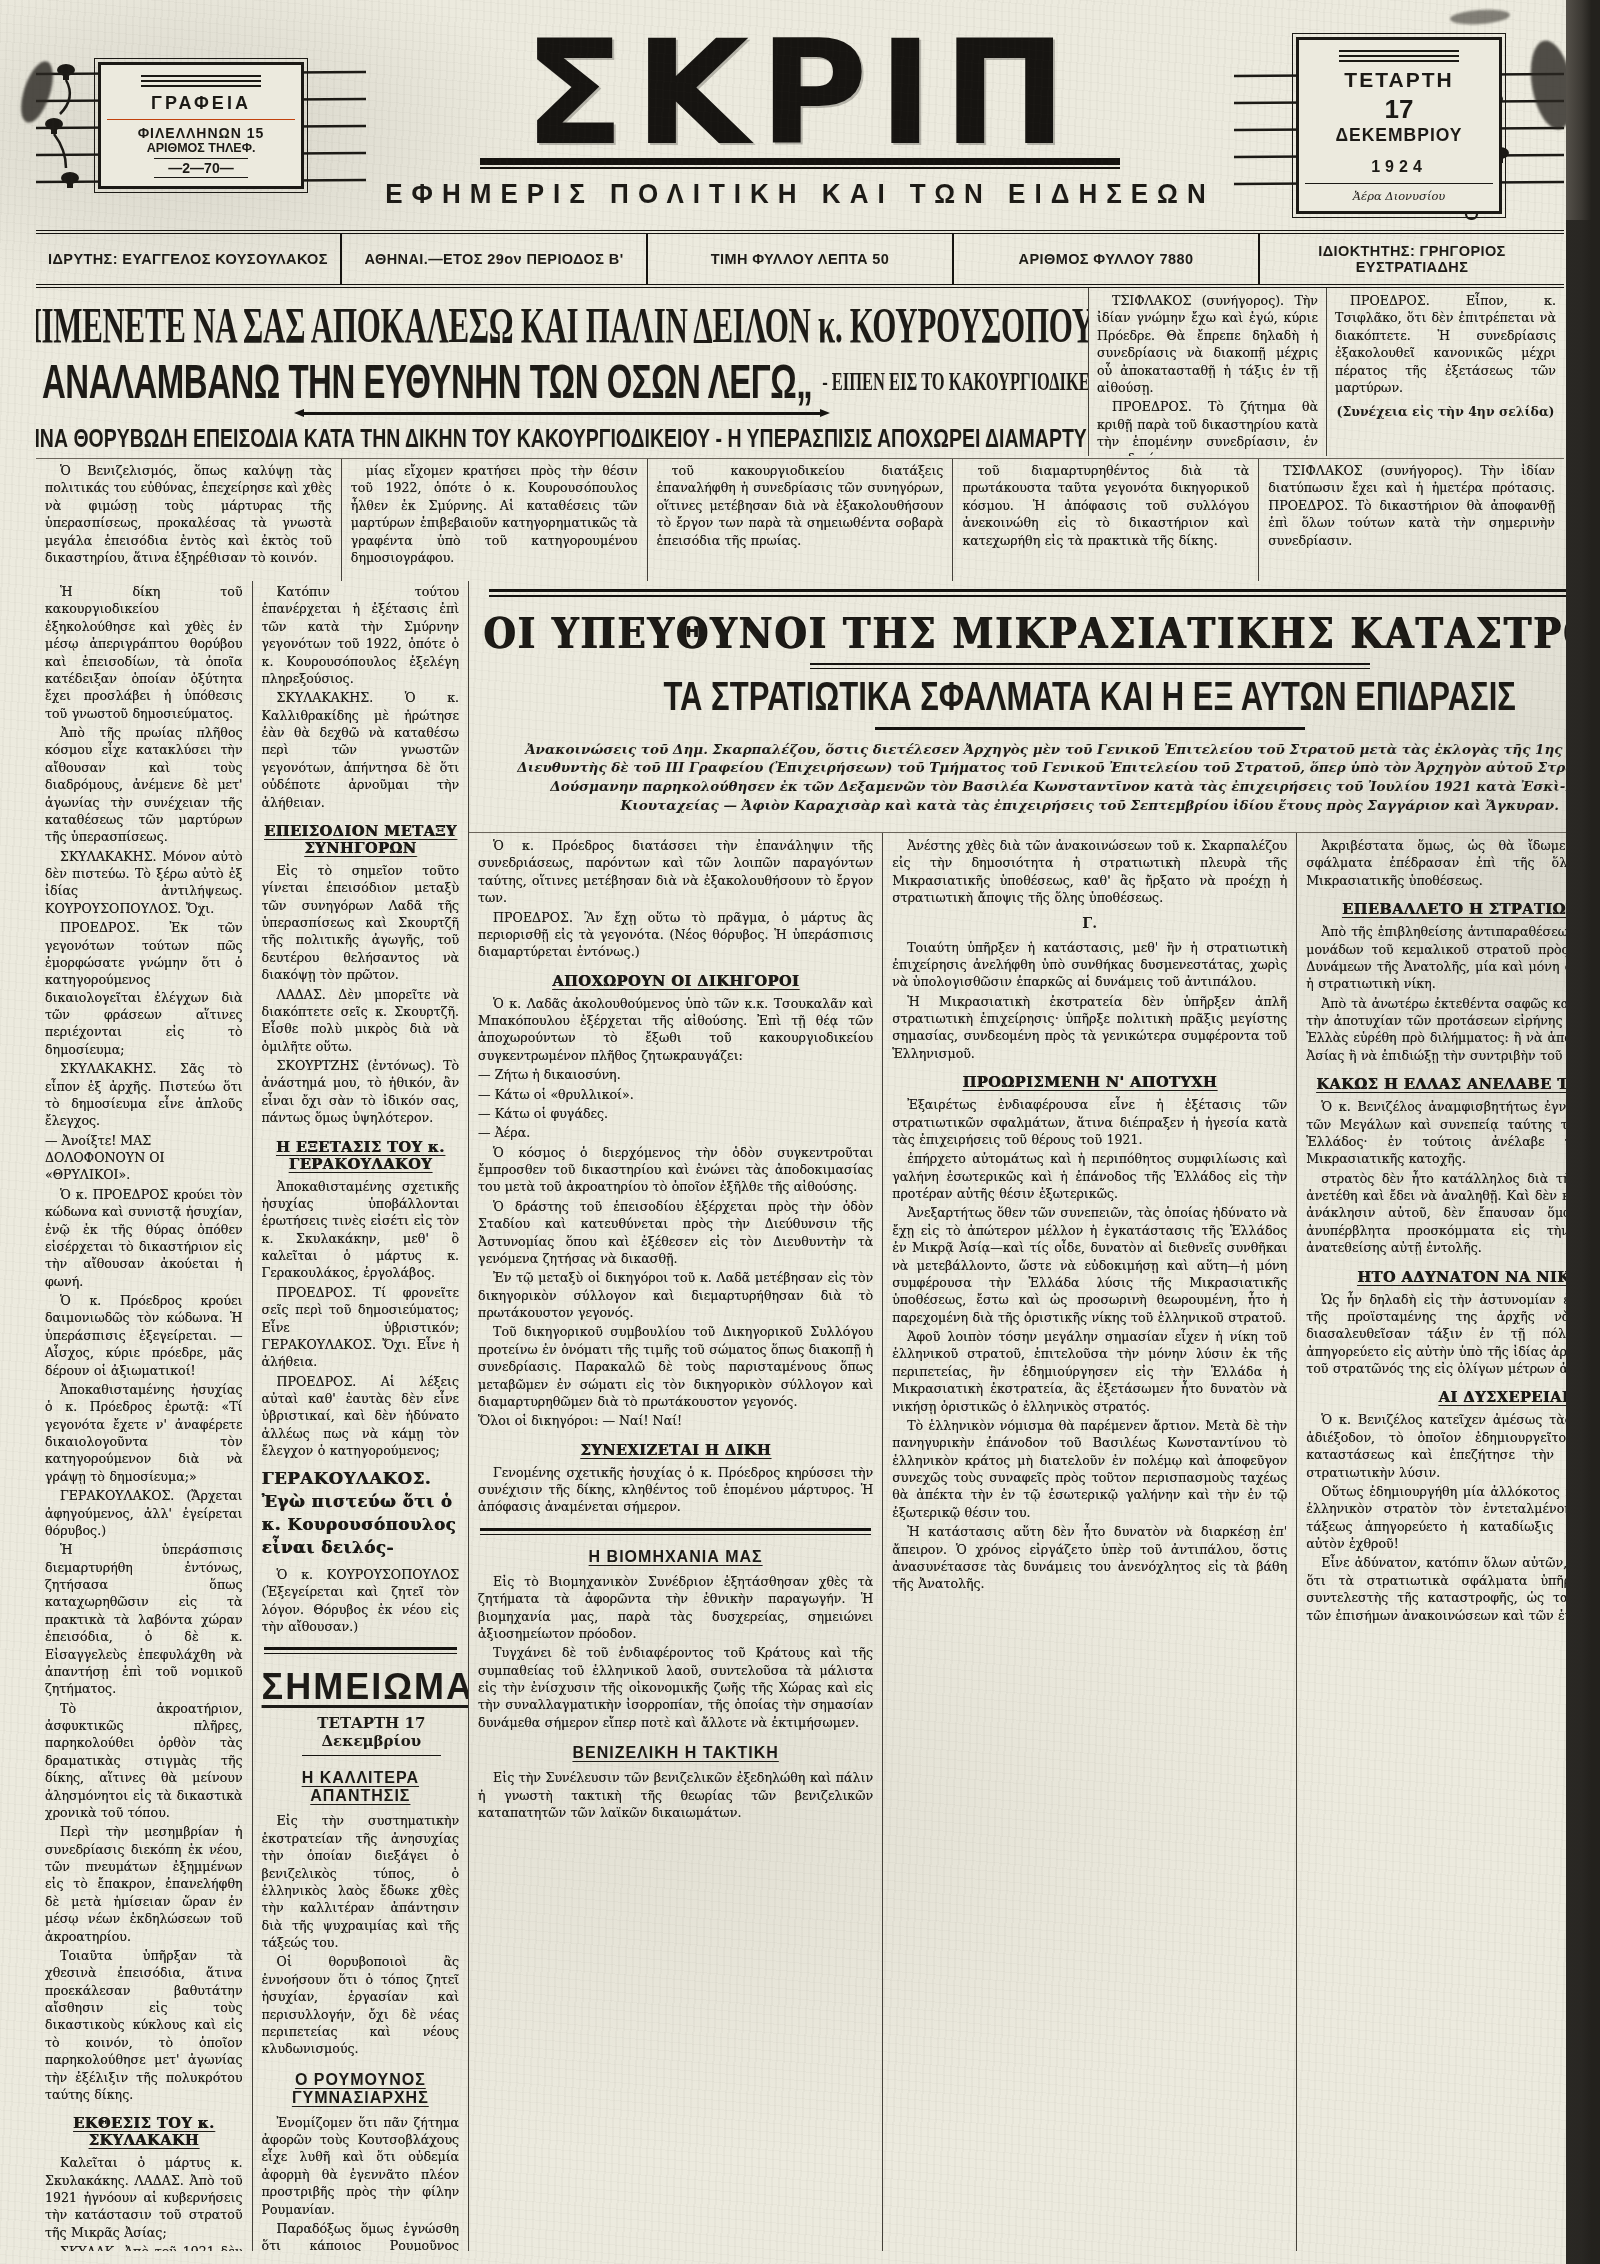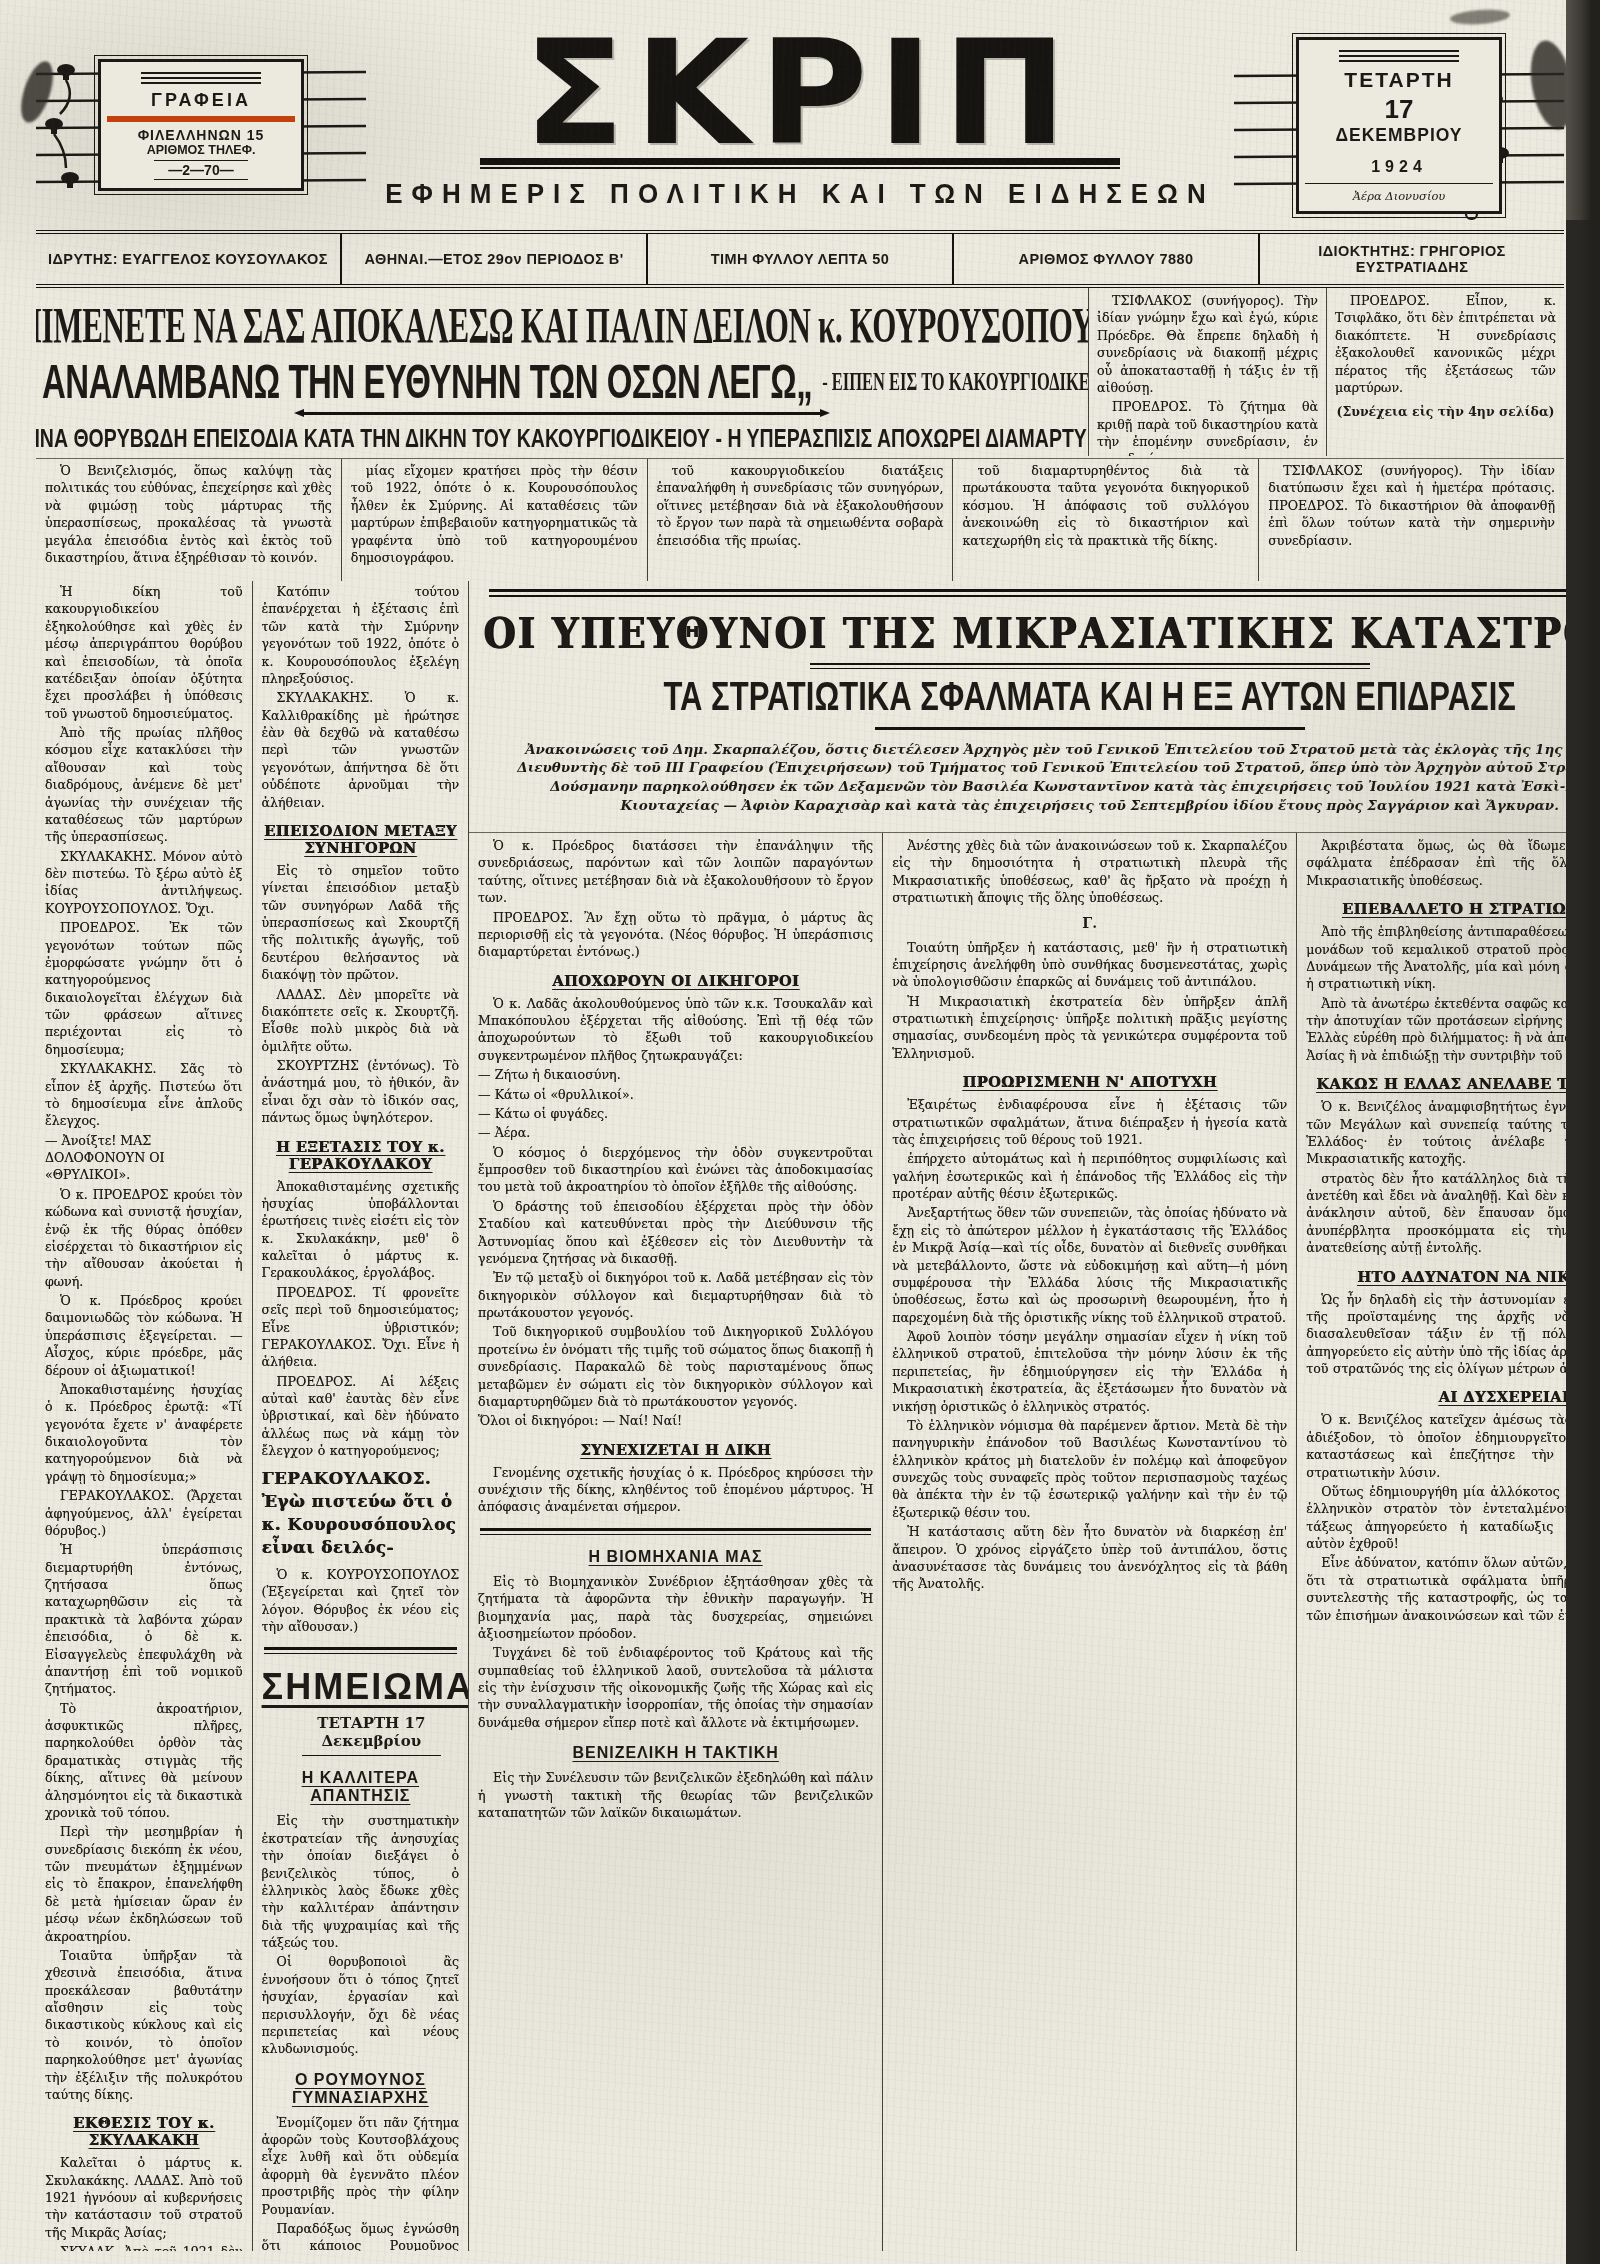--- a/index.html
+++ b/index.html
@@ -22,21 +22,21 @@
   .blot.tr{right:28px;top:40px;width:40px;height:90px;transform:rotate(-10deg);}
   .blot.tr2{right:90px;top:10px;width:60px;height:14px;transform:rotate(-4deg);opacity:.55;}
 
   
   .masthead{display:flex;align-items:stretch;height:198px;}
   .mast-side{width:330px;position:relative;display:flex;align-items:center;}
   .mast-side svg{position:absolute;inset:0;width:100%;height:100%;}
   .mast-box{position:relative;z-index:2;width:188px;background:#eceade;border:3px solid #1b1915;outline:1px solid #1b1915;outline-offset:3px;text-align:center;padding:10px 6px 8px;margin:0 auto;}
   .mast-box .roof{width:64%;height:12px;margin:0 auto 6px;background:repeating-linear-gradient(#1b1915 0 2px,transparent 2px 5px);}
   .mb-l1{font:700 18px "Liberation Sans",sans-serif;letter-spacing:3px;}
-  .mb-l2{font:700 14px "Liberation Sans",sans-serif;letter-spacing:1px;margin-top:5px;border-top:6px solid #c2410c;padding-top:5px;}
+  .mb-l2{font:700 14px "Liberation Sans",sans-serif;letter-spacing:1px;margin-top:5px;border-top:1px solid #c2410c;padding-top:5px;}
   .mb-l3{font:700 12.5px "Liberation Sans",sans-serif;}
   .mb-l4{font:700 14px "Liberation Sans",sans-serif;border-top:1px solid #1b1915;border-bottom:1px solid #1b1915;display:inline-block;padding:1px 14px;margin-top:3px;}
   .db-day{font:700 21px "Liberation Sans",sans-serif;letter-spacing:2px;}
   .db-num{font:800 26px "Liberation Sans",sans-serif;margin-top:2px;}
   .db-mon{font:700 17.5px "Liberation Sans",sans-serif;letter-spacing:1px;}
   .db-year{font:700 16px "Liberation Sans",sans-serif;letter-spacing:5px;margin-top:12px;}
   .db-saint{font:italic 400 11.5px "DejaVu Serif",serif;margin-top:7px;border-top:1px solid #1b1915;padding-top:5px;}
   .mast-center{flex:1;text-align:center;padding-top:2px;}
   .mast-title{font-family:"DejaVu Sans",sans-serif;font-weight:900;font-size:148px;line-height:.88;letter-spacing:10px;transform:scaleY(.98);color:#161411;text-shadow:2px 2px 0 rgba(20,18,14,.25);}
   .title-rule{width:640px;height:11px;margin:0 auto;border-top:7px solid #14120f;border-bottom:2px solid #14120f;box-sizing:border-box;}

